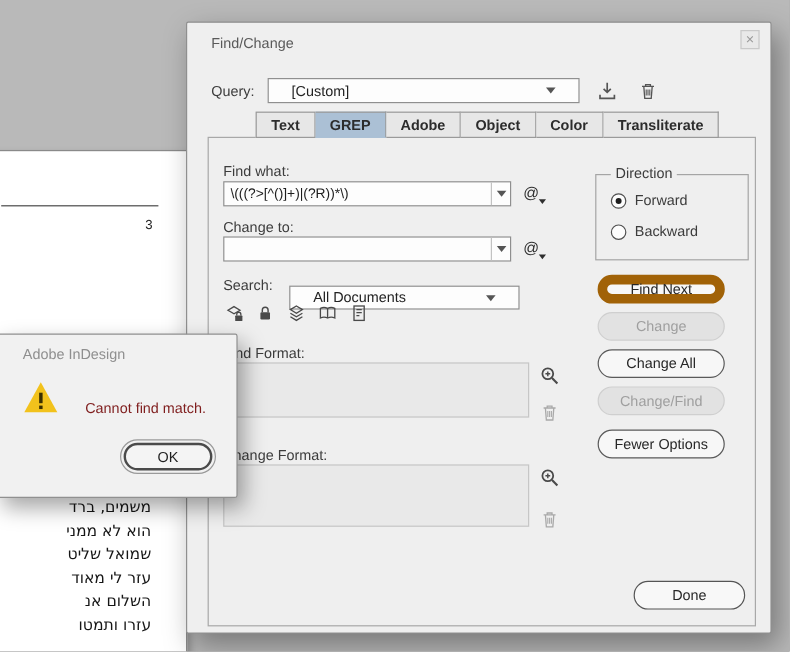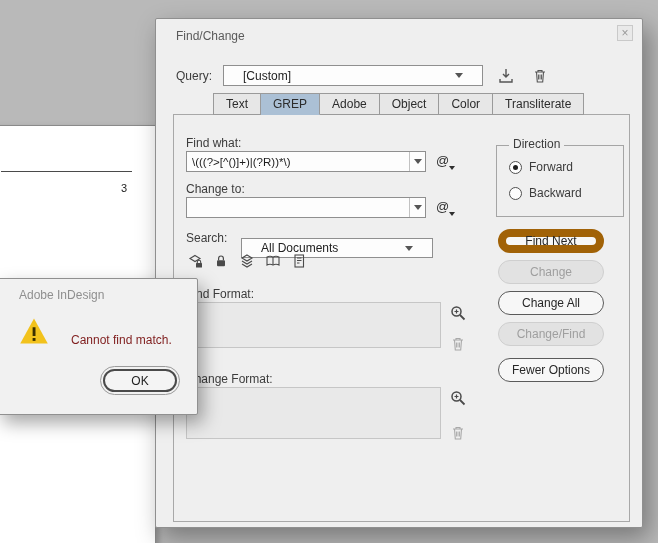--- a/index.html
+++ b/index.html
@@ -42,21 +42,21 @@
   .txt input{flex:1;border:none;outline:none;background:transparent;
     font-family:"Liberation Sans",sans-serif;font-size:11.5px;color:#1d1d1d;padding:0 5px;min-width:0;}
   .txt .chev-cell{width:16px;border-left:1px solid #c2c2c2;display:flex;align-items:center;justify-content:center;}
 
   .icon-btn{position:absolute;display:flex;align-items:center;justify-content:center;color:#4a4a4a;}
   .at-btn{position:absolute;width:24px;height:20px;color:#2e2e2e;font-size:13px;}
   .at-btn .at{position:absolute;left:3px;top:1px;}
   .at-btn .mini-chev{position:absolute;right:2px;bottom:2px;width:0;height:0;
     border-left:3px solid transparent;border-right:3px solid transparent;border-top:4px solid #2e2e2e;}
 
-  .tabs{position:absolute;left:57px;top:74px;display:flex;height:22px;z-index:3;}
+  .tabs{position:absolute;left:57px;top:74px;display:flex;height:22px;z-index:3;font-weight:bold;}
   .tab{padding:0 12px;line-height:20px;border:1px solid #9a9a9a;border-left:none;
     background:#e7e7e7;color:#2c2c2c;cursor:default;}
   .tab:first-child{border-left:1px solid #9a9a9a;}
   .tab.active{background:var(--tab-active,#abc0d5);border-bottom-color:var(--tab-active,#abc0d5);}
 
   .panel{position:absolute;left:17px;top:95px;width:457px;height:408px;border:1px solid #a8a8a8;background:transparent;}
 
   .group{position:absolute;left:340px;top:126px;width:128px;height:72px;border:1px solid #a5a5a5;}
   .group .legend{position:absolute;top:-9px;left:12px;background:var(--dialog-bg,#efefef);padding:0 4px;color:#3c3c3c;}
   .radio-row{position:absolute;left:12px;display:flex;align-items:center;gap:7px;}
@@ -91,20 +91,28 @@
   .dim{opacity:.45;}
 </style>
 </head>
 <body>
 
 <div class="screen">
 
   <div class="page">
     <div class="page-rule"></div>
     <div class="page-marker">3</div>
+    <div class="hebrew-block">
+      <div>משמים, ברד</div>
+      <div>הוא לא ממני</div>
+      <div>שמואל שליט</div>
+      <div>עזר לי מאוד</div>
+      <div>השלום אנ</div>
+      <div>עזרו ותמטו</div>
+    </div>
   </div>
 
   <div class="dialog">
     <div class="dlg-title">Find/Change</div>
     <div class="dlg-close">×</div>
 
     <div class="lbl" style="left:20px;top:50px;">Query:</div>
     <div class="dd" style="left:67px;top:46px;width:260px;">
       <span>[Custom]</span>
       <span class="chev"></span>
@@ -241,20 +249,21 @@
         <path d="M5.5 7.5h4M7.5 5.5v4" stroke="#4a4a4a" stroke-width="1.2"></path>
       </svg>
     </div>
     <div class="icon-btn dim" style="left:293px;top:405px;width:18px;height:18px;">
       <svg width="16" height="16" viewBox="0 0 16 16">
         <path d="M3 4h10M6 4V2.5h4V4M4.5 4l.8 10h5.4l.8-10z" stroke="#555" fill="none" stroke-width="1.1"></path>
         <path d="M6.5 6.5v5M8 6.5v5M9.5 6.5v5" stroke="#555" stroke-width="0.9"></path>
       </svg>
     </div>
 
+    <div class="done-btn">Done</div>
   </div>
 
   <div class="alert">
     <div class="alert-title">Adobe InDesign</div>
     <div class="warn">
       <svg width="30" height="28" viewBox="0 0 24 22">
         <path d="M12 1 L23 21 H1 Z" fill="#f2c21c"></path>
         <rect x="10.9" y="8" width="2.3" height="7" fill="#3a2f00"></rect>
         <rect x="10.9" y="16.6" width="2.3" height="2.3" fill="#3a2f00"></rect>
       </svg>

